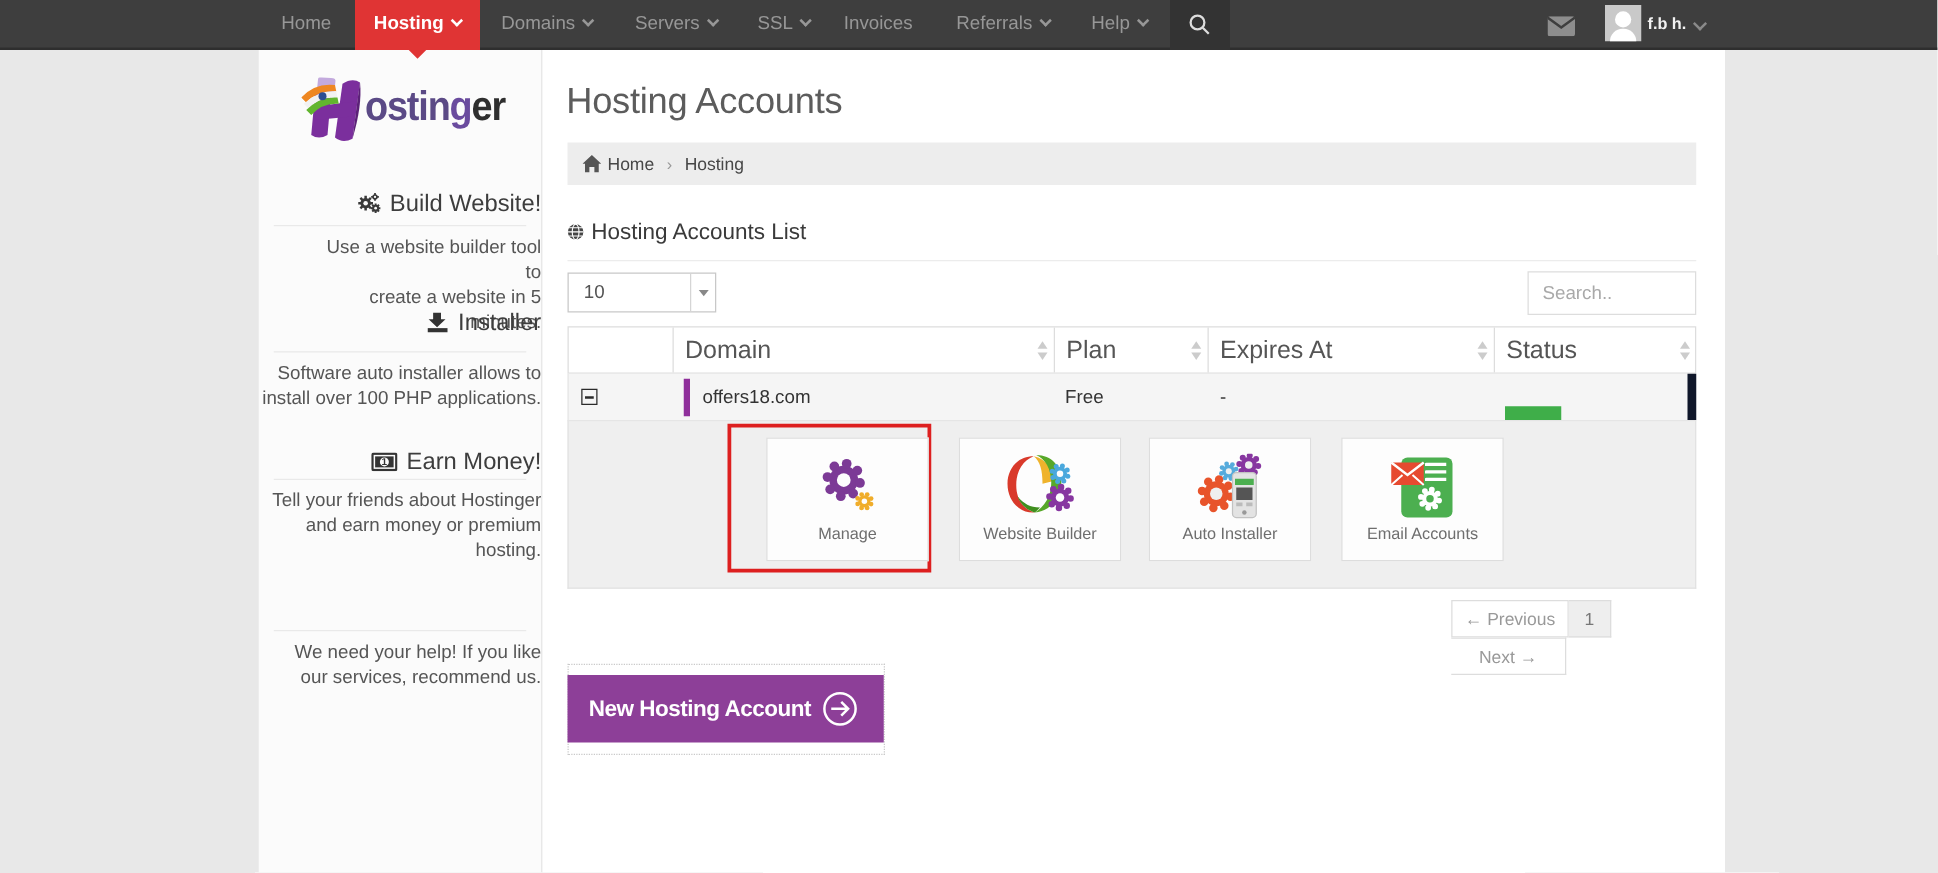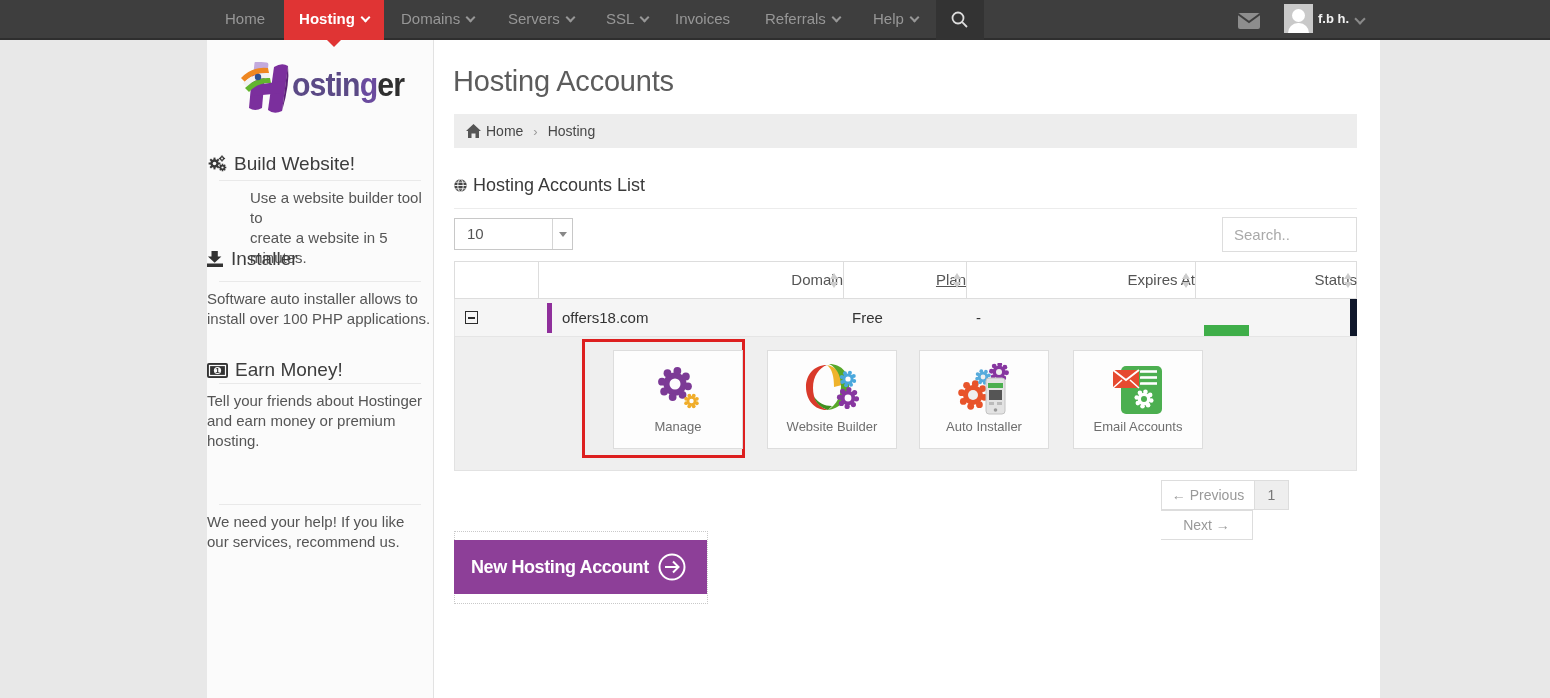--- a/index.html
+++ b/index.html
@@ -15,21 +15,21 @@
 #hostingTab:after { content:""; position:absolute; left:43px; top:40px; border:7px solid transparent; border-top:7px solid #e03434; border-bottom:0; }
 #searchBox { position:absolute; left:936px; top:0; width:48px; height:40px; background:#333; }
 .avatar { position:absolute; left:1284px; top:4px; width:29px; height:29px; background:#c9c9c9; overflow:hidden; }
 .avatar .head { position:absolute; left:8px; top:5px; width:13px; height:13px; background:#fff; border-radius:50%; }
 .avatar .bodyp { position:absolute; left:4px; top:19px; width:21px; height:14px; background:#fff; border-radius:10px 10px 0 0; }
 #uname { position:absolute; left:1318px; top:0; height:38px; line-height:38px; color:#f2f2f2; font-size:13px; font-weight:bold; }
 #uchev { position:absolute; left:1356px; top:15px; width:8px; height:8px; border-right:2px solid #8a8a8a; border-bottom:2px solid #8a8a8a; transform:rotate(45deg); }
 
 
 #sidebar { position:absolute; left:207px; top:40px; width:227px; height:658px; background:#fbfbfb; border-right:1px solid #e2e2e2; }
-#sidebar .sec { position:absolute; left:0; width:226px; text-align:left; }
+#sidebar .sec { position:absolute; left:0; width:226px; text-align:right; }
 #sidebar h3 { font-size:19px; font-weight:normal; color:#3d3d3d; }
 #sidebar h3 svg { vertical-align:-2px; margin-right:7px; }
 #sidebar .div { position:absolute; left:12px; width:202px; border-top:1px solid #e9e9e9; }
 #sidebar p { font-size:15px; color:#555; line-height:20px; }
 
 
 #main { position:absolute; left:434px; top:40px; width:946px; height:658px; background:#fff; }
 #main h1 { position:absolute; left:19px; top:25px; font-size:29px; font-weight:normal; color:#5c5c5c; letter-spacing:-0.2px; }
 #crumb { position:absolute; left:20px; top:74px; width:903px; height:34px; background:#ededed; line-height:34px; font-size:14px; color:#474747; }
 #crumb svg { vertical-align:-2px; margin:0 5px 0 12px; }
@@ -39,21 +39,21 @@
 #hr1 { position:absolute; left:20px; top:168px; width:903px; border-top:1px solid #ececec; }
 #sel { position:absolute; left:20px; top:178px; width:119px; height:32px; background:#fff; border:1px solid #c8c8c8; }
 #sel .v { position:absolute; left:12px; top:0; line-height:30px; font-size:15px; color:#555; }
 #sel .arr { position:absolute; right:0; top:0; width:20px; height:30px; border-left:1px solid #d5d5d5; }
 #sel .arr:after { content:""; position:absolute; left:6px; top:13px; border:4px solid transparent; border-top:5px solid #888; }
 #search { position:absolute; left:788px; top:177px; width:135px; height:35px; border:1px solid #ddd; background:#fff; line-height:33px; padding-left:11px; font-size:15px; color:#a9a9a9; }
 
 
 #tbl { position:absolute; left:20px; top:221px; width:903px; }
 #thead { height:38px; border:1px solid #ddd; border-bottom:1px solid #ddd; position:relative; background:#fff; }
-#thead .th { position:absolute; top:0; height:36px; line-height:36px; font-size:15px; color:#555; border-right:1px solid #ddd; padding-left:9px;text-align:right; }
+#thead .th { position:absolute; top:0; height:36px; line-height:36px; font-size:20px; color:#555; border-right:1px solid #ddd; padding-left:9px; }
 #thead .sort { position:absolute; top:11px; width:8px; height:15px; }
 #thead .sort:before { content:""; position:absolute; left:0; top:0; width:0; height:0; border-left:4px solid transparent; border-right:4px solid transparent; border-bottom:6px solid #ccc; }
 #thead .sort:after { content:""; position:absolute; left:0; bottom:0; width:0; height:0; border-left:4px solid transparent; border-right:4px solid transparent; border-top:6px solid #ccc; }
 #row1 { position:relative; height:37px; background:#f5f5f5; border-left:1px solid #e5e5e5; border-right:7px solid #0f172a; font-size:15px; color:#333; }
 #minus { position:absolute; left:10px; top:12px; width:13px; height:13px; border:1px solid #2b2b2b; background:#f5f5f5; }
 #minus:after { content:""; position:absolute; left:2px; top:5px; width:7px; height:1.5px; background:#2b2b2b; }
 #pbar { position:absolute; left:92px; top:4px; width:5px; height:30px; background:#8f2f9b; }
 #row1 .dom { position:absolute; left:107px; top:0; line-height:37px; }
 #row1 .plan { position:absolute; left:397px; top:0; line-height:37px; }
 #row1 .exp { position:absolute; left:521px; top:0; line-height:37px; }
@@ -205,21 +205,21 @@
   <div id="sel">
       <span class="v">10</span>
       <span class="arr"></span>
     </div>
   <div id="search">Search..</div>
 
   <div id="tbl">
     <div id="thead">
       <div class="th" style="left:0;width:84px;"></div>
       <div class="th" style="left:84px;width:305px;">Domain<span class="sort" style="left:291px;"></span></div>
-      <div class="th" style="left:389px;width:123px;text-decoration:underline;">Plan<span class="sort" style="left:109px;"></span></div>
+      <div class="th" style="left:389px;width:123px;">Plan<span class="sort" style="left:109px;"></span></div>
       <div class="th" style="left:512px;width:229px;">Expires At<span class="sort" style="left:215px;"></span></div>
       <div class="th" style="left:741px;width:161px;border-right:none;">Status<span class="sort" style="left:148px;"></span></div>
     </div>
     <div id="row1">
       <div id="minus"></div>
       <div id="pbar"></div>
       <span class="dom">offers18.com</span>
       <span class="plan">Free</span>
       <span class="exp">-</span>
       <span id="badge">Active</span>

